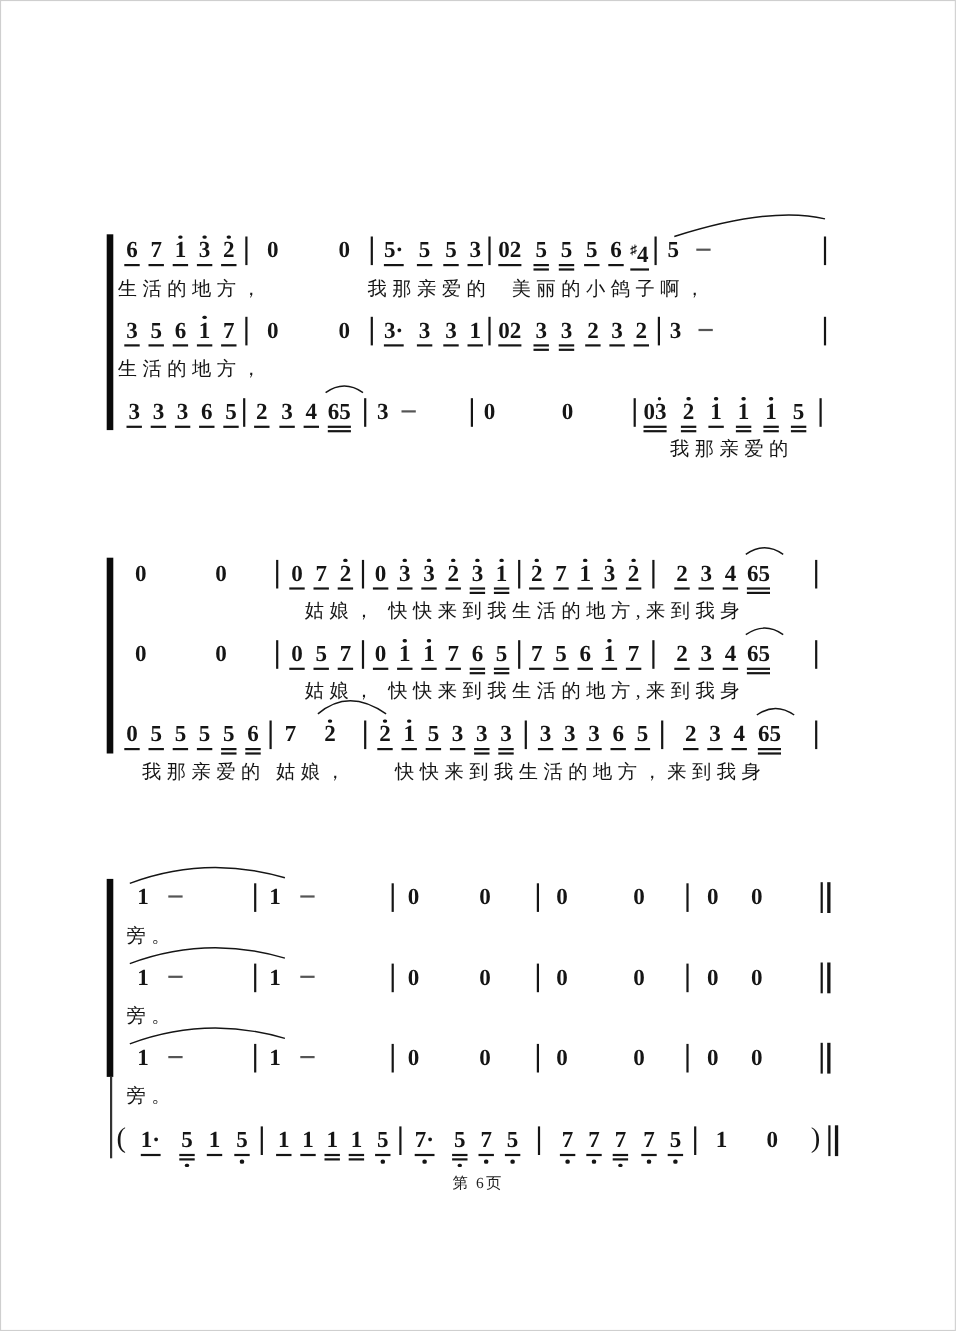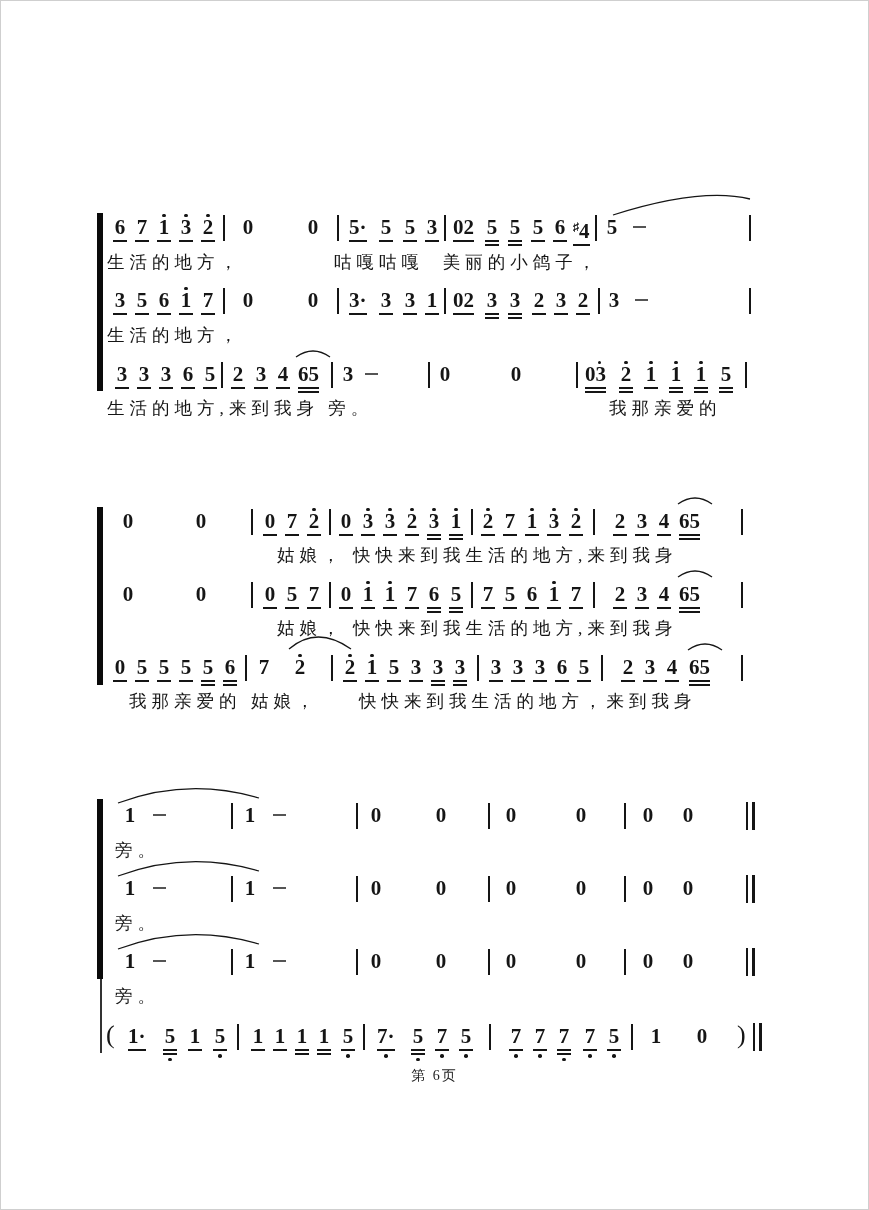--- a/index.html
+++ b/index.html
@@ -142,21 +142,21 @@
       <div class="ul"></div>
     </div>
     <div class="bar" style="left: 594px; top: 214px;"></div>
     <div class="tok" style="left: 604px; top: 208px;">
       <div class="hslot"></div>
       <span class="num">5</span>
     </div>
     <div class="dash" style="left: 632px; top: 225px;"></div>
     <div class="bar" style="left: 748px; top: 214px;"></div>
     <div class="lyric" style="left: 106px; top: 249px;">生活的地方，</div>
-    <div class="lyric" style="left: 333px; top: 249px;">咕嘎咕嘎  美丽的小鸽子，</div>
+    <div class="lyric" style="left: 333px; top: 249px;">我那亲爱的  美丽的小鸽子啊，</div>
     <div class="tok" style="left: 112px; top: 281px;">
       <div class="hslot"></div>
       <span class="num">3</span>
       <div class="ul"></div>
     </div>
     <div class="tok" style="left: 134px; top: 281px;">
       <div class="hslot"></div>
       <span class="num">5</span>
       <div class="ul"></div>
     </div>
@@ -350,21 +350,20 @@
       <div class="ul"></div>
       <div class="ul"></div>
     </div>
     <div class="tok" style="left: 718px; top: 355px;">
       <div class="hslot"></div>
       <span class="num">5</span>
       <div class="ul"></div>
       <div class="ul"></div>
     </div>
     <div class="bar" style="left: 744px; top: 361px;"></div>
-    <div class="lyric" style="left: 106px; top: 395px;">生活的地方,来到我身 旁。</div>
     <div class="lyric" style="left: 608px; top: 395px;">我那亲爱的</div>
     <div class="brace" style="left: 96px; top: 506px; width: 6px; height: 178px;"></div>
     <div class="tok" style="left: 120px; top: 502px;">
       <div class="hslot"></div>
       <span class="num">0</span>
     </div>
     <div class="tok" style="left: 193px; top: 502px;">
       <div class="hslot"></div>
       <span class="num">0</span>
     </div>

